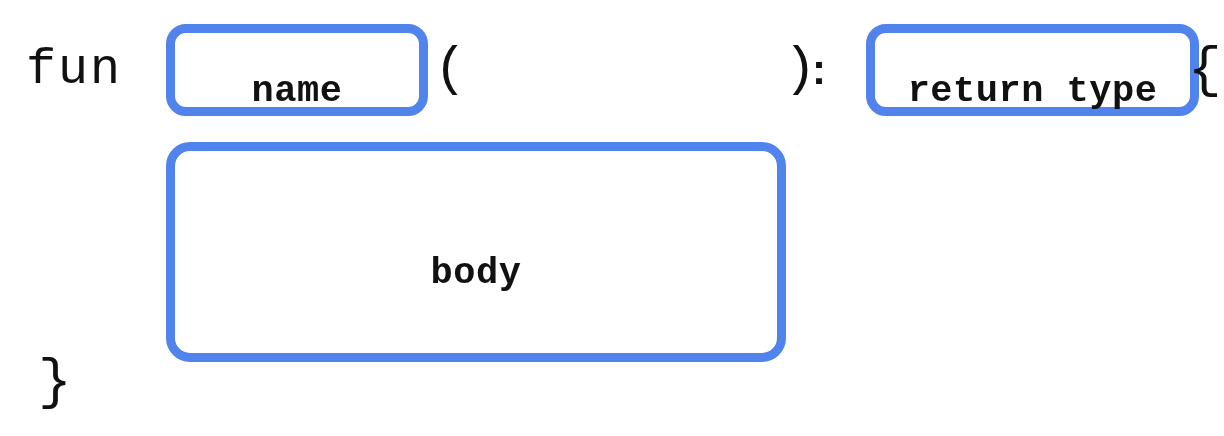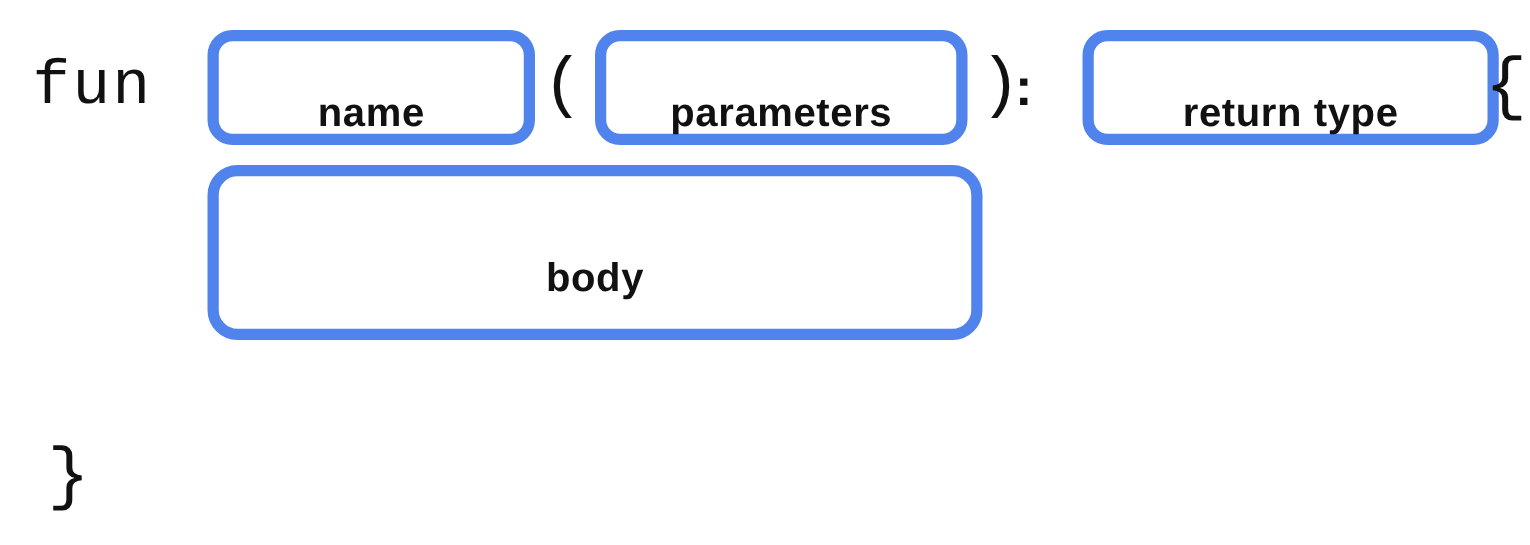--- a/index.html
+++ b/index.html
@@ -42,32 +42,32 @@
   .slot {
     position: absolute;
     border: 9px solid var(--box-border);
     border-radius: 20px;
     background: var(--background);
     display: flex;
     align-items: center;
     justify-content: center;
   }
   .slot-label {
-    font-family: Liberation Sans, sans-serif;
+    font-family: Liberation Mono, monospace;
     font-weight: 700;
-    font-size: 32px;
+    font-size: 37px;
     color: var(--text);
     letter-spacing: 0.5px;
     white-space: nowrap;
     margin-top: 41px;
   }
   .slot-name        { left: 166px; top: 24px;  width: 262px; height: 92px; }
   .slot-parameters  { left: 476px; top: 24px;  width: 298px; height: 92px; }
   .slot-return-type { left: 866px; top: 24px;  width: 333px; height: 92px; }
-  .slot-body        { left: 166px; top: 132px; width: 620px; height: 140px; border-radius: 24px; }
+  .slot-body        { left: 166px; top: 142px; width: 620px; height: 220px; border-radius: 24px; }
 
   .kw-fun        { left: 26px; }
   .paren-open    { left: 434px; }
   .paren-close   { left: 784px; }
   .colon-mark    { left: 812px; }
   .brace-open    { left: 1188px; }
   .brace-close   {
     position: absolute;
     left: 38px;
     top: 336px;
@@ -85,23 +85,20 @@
 <div class="canvas">
 
   <span class="code kw kw-fun">fun</span>
 
   <div class="slot slot-name">
     <span class="slot-label">name</span>
   </div>
 
   <span class="code paren paren-open">(</span>
 
-  <div class="slot slot-parameters">
-    <span class="slot-label">parameters</span>
-  </div>
 
   <span class="code paren paren-close">)</span>
 
   <span class="code colon colon-mark">:</span>
 
   <div class="slot slot-return-type">
     <span class="slot-label">return type</span>
   </div>
 
   <span class="code brace brace-open">{</span>

